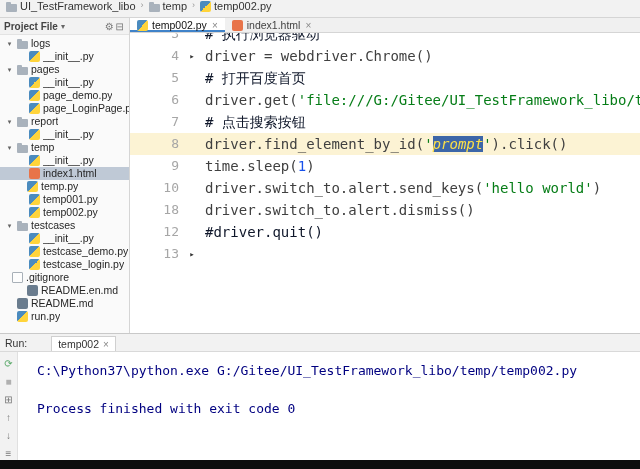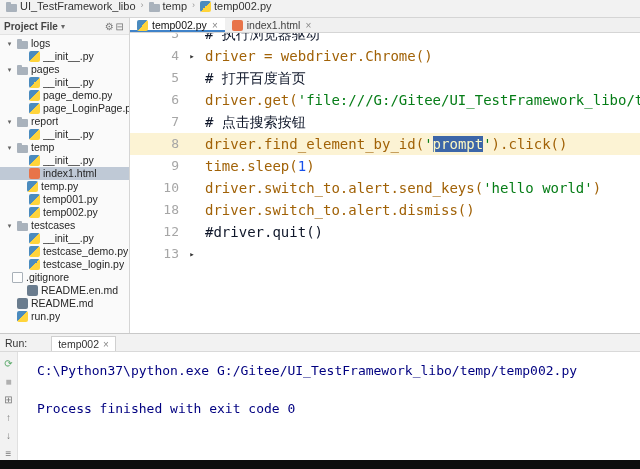--- a/index.html
+++ b/index.html
@@ -53,25 +53,25 @@
 
   .code-area { flex:1; overflow:hidden; background:#fff;
     font-family:"DejaVu Sans Mono","DejaVu Sans",monospace; font-size:14px; }
   .code-row { display:flex; height:22px; line-height:22px; white-space:pre; }
   .code-row.row-clipped { margin-top:-10px; }
   .code-row.row-current { background:#fcf3d4; }
   .gutter { flex:0 0 75px; display:flex; color:#a6a6a6; font-size:13px; }
   .lnum { flex:1; text-align:right; }
   .fold { width:26px; flex:0 0 26px; text-align:center; color:#333; font-size:9px; }
   .code-text { flex:1; overflow:hidden; color:#080808; }
-  .seg-plain   { color:#a16207; }
+  .seg-plain   { color:#404040; }
   .seg-comment { color:#0f172a; }
   .seg-string  { color:#067d17; }
   .seg-number  { color:#1750eb; }
-  .seg-selected{ background:#3d66a8; color:#fef9c3; }
+  .seg-selected{ background:#3d66a8; color:#fde047;font-style:italic; }
 
   
   .run-panel { flex:0 0 120px; display:flex; flex-direction:column; border-top:1px solid #c9c9c9; }
   .run-header { flex:0 0 17px; background:#f2f2f2; border-bottom:1px solid #d9d9d9;
     display:flex; align-items:center; padding-left:5px; gap:24px; font-size:10.5px; color:#333; }
   .run-tab { display:inline-flex; align-items:center; gap:4px; background:#fff;
     border:1px solid #d0d0d0; border-bottom:none; padding:1px 6px; height:15px; margin-top:2px; }
   .run-tab-close { color:#888; font-size:10px; }
   .run-body { flex:1; display:flex; min-height:0; background:#fff; }
   .run-toolbar { flex:0 0 18px; background:#f2f2f2; border-right:1px solid #e0e0e0;

